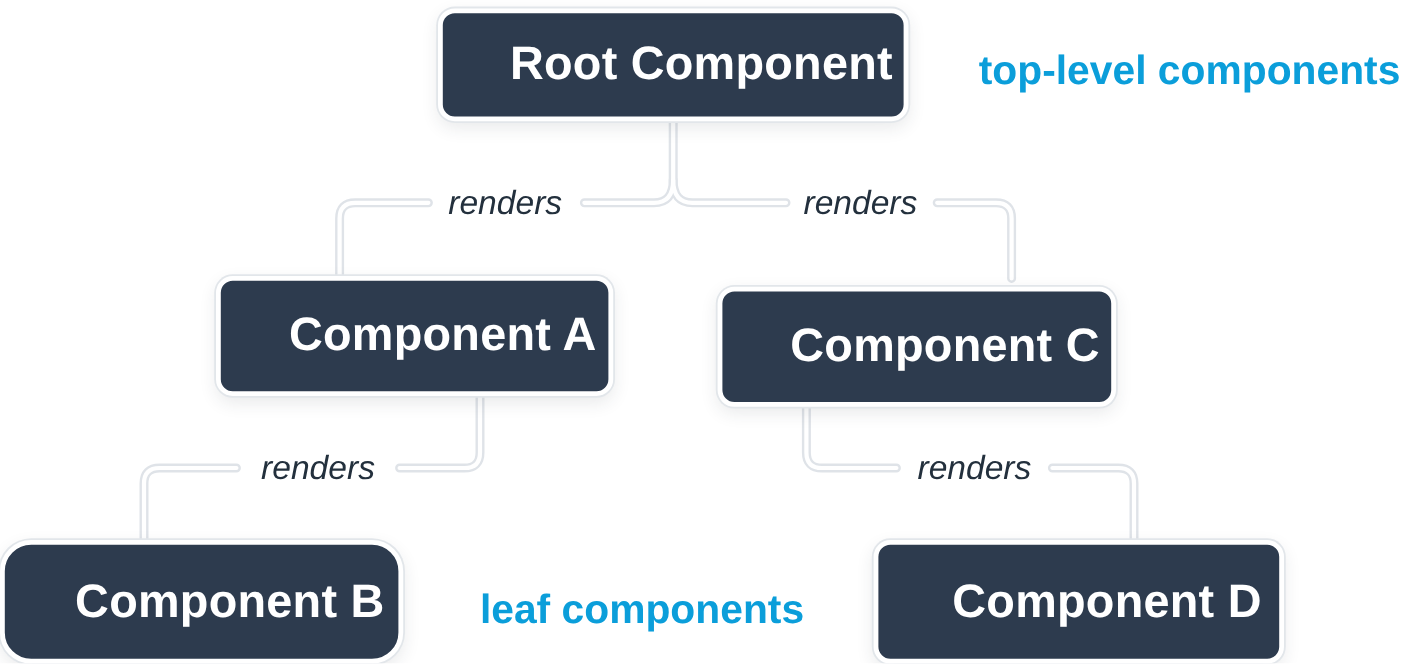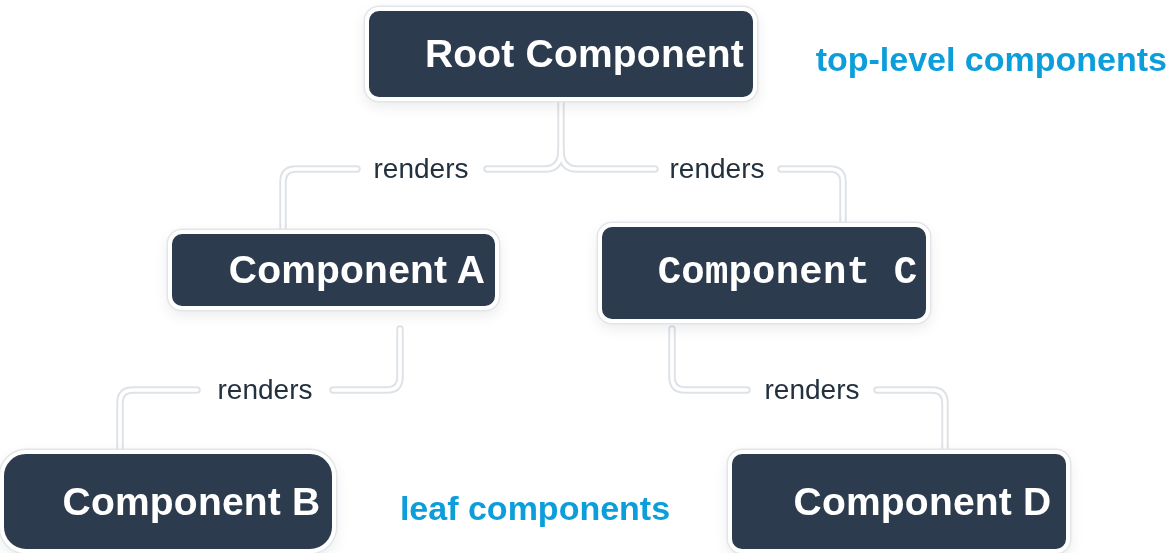--- a/index.html
+++ b/index.html
@@ -36,20 +36,21 @@
     box-sizing: border-box;
     padding-left: 47px;
   }
   .edge-label {
     position: absolute;
     transform: translate(-50%, -50%);
     font-size: 28px;
     font-weight: 500;
     color: #23303d;
     white-space: nowrap;
+    font-style: italic;
   }
   .annotation {
     position: absolute;
     font-size: 34px;
     font-weight: 700;
     color: #0b9eda;
     white-space: nowrap;
   }
   .annotation.top-right {
     top: 40px;
@@ -96,25 +97,25 @@
         <use href="#seg-a-b-outer"></use>
       <use href="#seg-c-d-inner"></use>
         <use href="#seg-c-d-outer"></use>
     </g>
   </svg>
 
   <div class="node" style="left:365px; top:7px; width:392px; height:94px;">
     <span>Root Component</span>
   </div>
 
-  <div class="node" style="left:168px; top:230px; width:331px; height:80px;">
+  <div class="node" style="left:180px; top:230px; width:331px; height:100px;">
     <span>Component A</span>
   </div>
 
-  <div class="node" style="left:598px; top:223px; width:332px; height:100px;font-family:Liberation Mono, monospace;">
+  <div class="node" style="left:598px; top:239px; width:332px; height:100px;">
     <span>Component C</span>
   </div>
 
   <div class="node" style="left:0px; top:450px; width:336px; height:103px; border-radius:26px;">
     <span>Component B</span>
   </div>
 
   <div class="node" style="left:728px; top:450px; width:342px; height:103px;">
     <span>Component D</span>
   </div>

